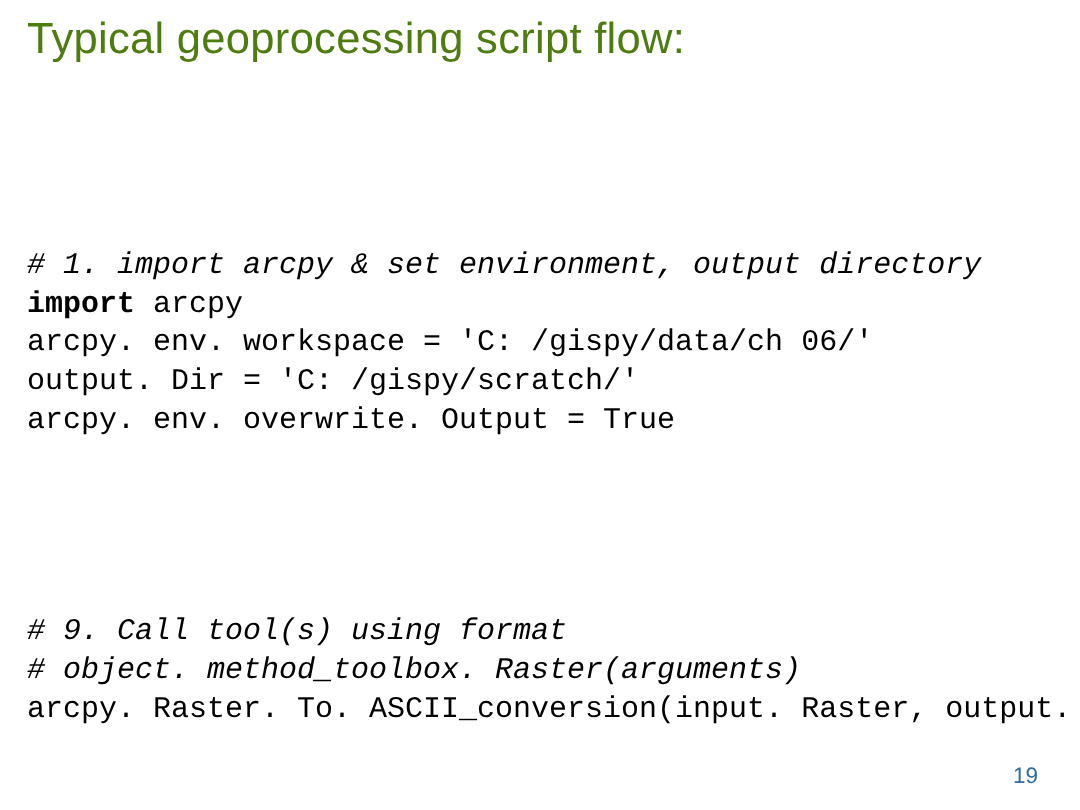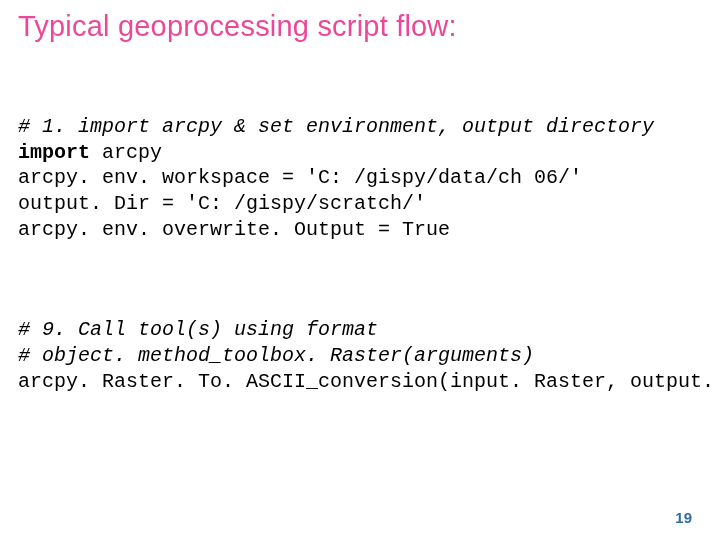--- a/index.html
+++ b/index.html
@@ -14,49 +14,49 @@
   }
   .slide {
     width: 720px;
     height: 540px;
     position: relative;
     box-sizing: border-box;
     padding: 10px 18px 10px 18px;
   }
   .title {
     font-size: 29px;
-    color: #ec4899;
+    color: #4d7c0f;
     font-weight: 400;
-    margin: 0 0 20px 0;
+    margin: 0 0 30px 0;
     letter-spacing: 0.2px;
   }
   .code-block {
     font-family: "Courier New", Courier, monospace;
     font-size: 20px;
     line-height: 1.28;
     white-space: pre;
     color: #000000;
   }
   .comment {
     color: #000000;
     font-style: italic;
   }
   .kw {
     font-weight: bold;
   }
   .section {
     margin-bottom: 24px;
+    margin-top: 41px;
   }
   .page-num {
     position: absolute;
     right: 28px;
     bottom: 14px;
     font-size: 15px;
     color: #2f6b9e;
-    font-weight: bold;
   }
 </style>
 </head>
 <body>
 
 <div class="slide">
 
   <h1 class="title">Typical geoprocessing script flow:</h1>
 
   <div class="code-block">

